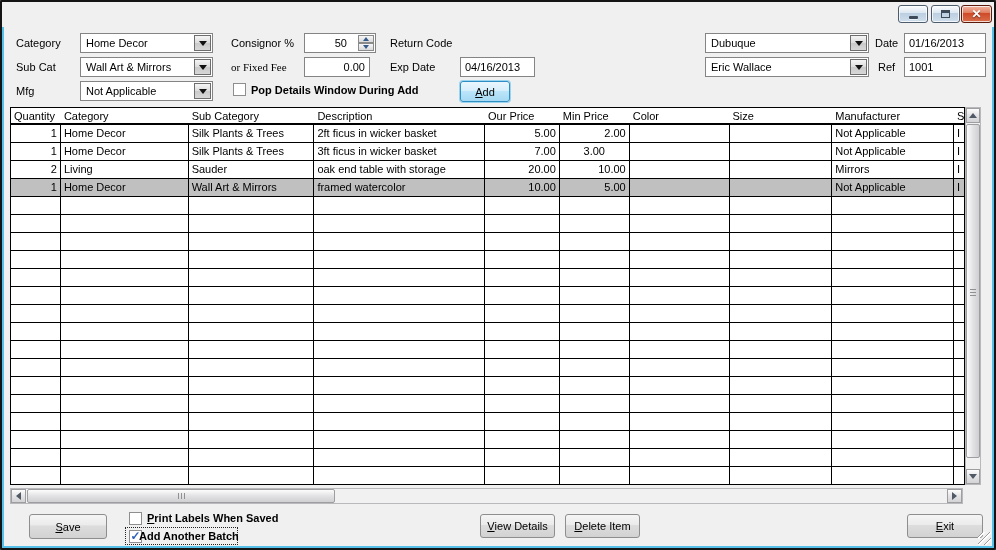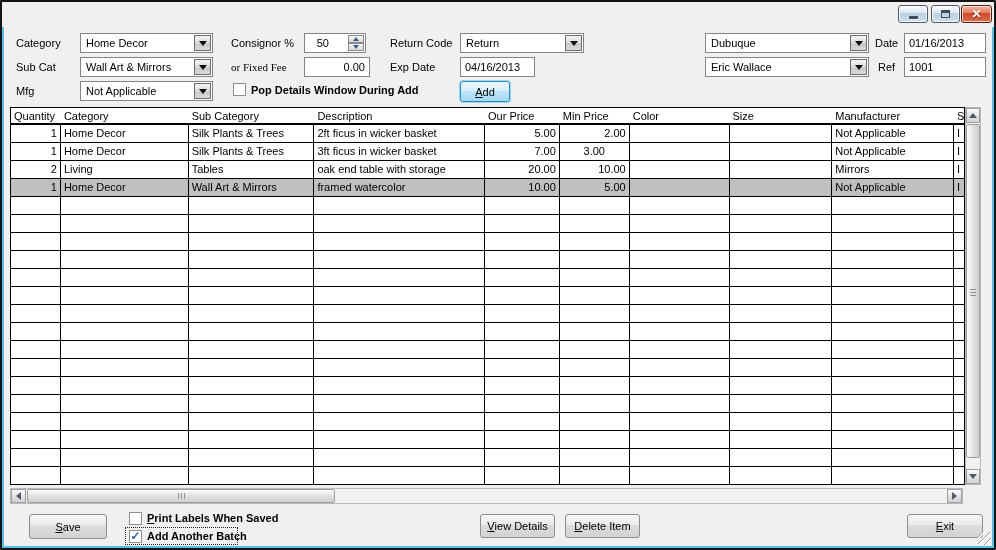--- a/index.html
+++ b/index.html
@@ -130,40 +130,34 @@
     <div class="drop">
         <div class="arrow-down"></div>
       </div>
   </div>
   <div class="combo" style="left:78px; top:79px; width:133px;">
     <span>Not Applicable</span>
     <div class="drop">
         <div class="arrow-down"></div>
       </div>
   </div>
-  <div class="combo" style="left:458px; top:31px; width:124px;">
-    <span>Return</span>
-    <div class="drop">
-        <div class="arrow-down"></div>
-      </div>
-  </div>
   <div class="combo" style="left:703px; top:31px; width:164px;">
     <span>Dubuque</span>
     <div class="drop">
         <div class="arrow-down"></div>
       </div>
   </div>
   <div class="combo" style="left:703px; top:55px; width:164px;">
     <span>Eric Wallace</span>
     <div class="drop">
         <div class="arrow-down"></div>
       </div>
   </div>
 
-  <div class="field num" style="left:302px; top:31px; width:62px; padding-right:36px;">
+  <div class="field num" style="left:302px; top:31px; width:72px; padding-right:28px;">
     <span>50</span>
     <div class="spin">
       <div>
           <div class="tri-up"></div>
         </div>
       <div>
           <div class="tri-dn"></div>
         </div>
     </div>
   </div>
@@ -218,21 +212,21 @@
           <div class="gcell" style="width: 75px; text-align: right;">7.00</div>
           <div class="gcell" style="width: 70px; text-align: center;">3.00</div>
           <div class="gcell" style="width: 100px; text-align: left;"></div>
           <div class="gcell" style="width: 103px; text-align: left;"></div>
           <div class="gcell" style="width: 122px; text-align: left;">Not Applicable</div>
           <div class="gcell" style="width: 10px; text-align: left;">I</div>
         </div>
         <div class="grow">
           <div class="gcell" style="width: 50px; text-align: right;">2</div>
           <div class="gcell" style="width: 128px; text-align: left;">Living</div>
-          <div class="gcell" style="width: 126px; text-align: left;">Tables</div>
+          <div class="gcell" style="width: 126px; text-align: left;">Sauder</div>
           <div class="gcell" style="width: 171px; text-align: left;">oak end table with storage</div>
           <div class="gcell" style="width: 75px; text-align: right;">20.00</div>
           <div class="gcell" style="width: 70px; text-align: right;">10.00</div>
           <div class="gcell" style="width: 100px; text-align: left;"></div>
           <div class="gcell" style="width: 103px; text-align: left;"></div>
           <div class="gcell" style="width: 122px; text-align: left;">Mirrors</div>
           <div class="gcell" style="width: 10px; text-align: left;">I</div>
         </div>
         <div class="grow selected">
           <div class="gcell" style="width: 50px; text-align: right;">1</div>
@@ -465,20 +459,20 @@
       </div>
   </div>
 
   <div class="btn" style="left:27px; top:512px; width:78px; height:25px;"><u>S</u>ave</div>
 
   <div class="checkbox" style="left:127px; top:510px;"></div>
   <span class="lbl lbl-b" style="left:145px; top:510px;"><u>P</u>rint Labels When Saved</span>
 
   <div class="focus-dotted" style="left:123px; top:525px; width:113px; height:18px;"></div>
   <div class="checkbox checked" style="left:127px; top:528px;"></div>
-  <span class="lbl lbl-b" style="left:145px; top:528px;text-align:center;">Add Another Batch</span>
+  <span class="lbl lbl-b" style="left:137px; top:528px;text-align:center;">Add Another Batch</span>
 
   <div class="btn" style="left:478px; top:512px; width:75px; height:24px;"><u>V</u>iew Details</div>
   <div class="btn" style="left:563px; top:512px; width:75px; height:24px;"><u>D</u>elete Item</div>
   <div class="btn" style="left:905px; top:512px; width:76px; height:24px;"><u>E</u>xit</div>
 
   <div class="resize-grip"></div>
 </div>
 
 </body></html>

